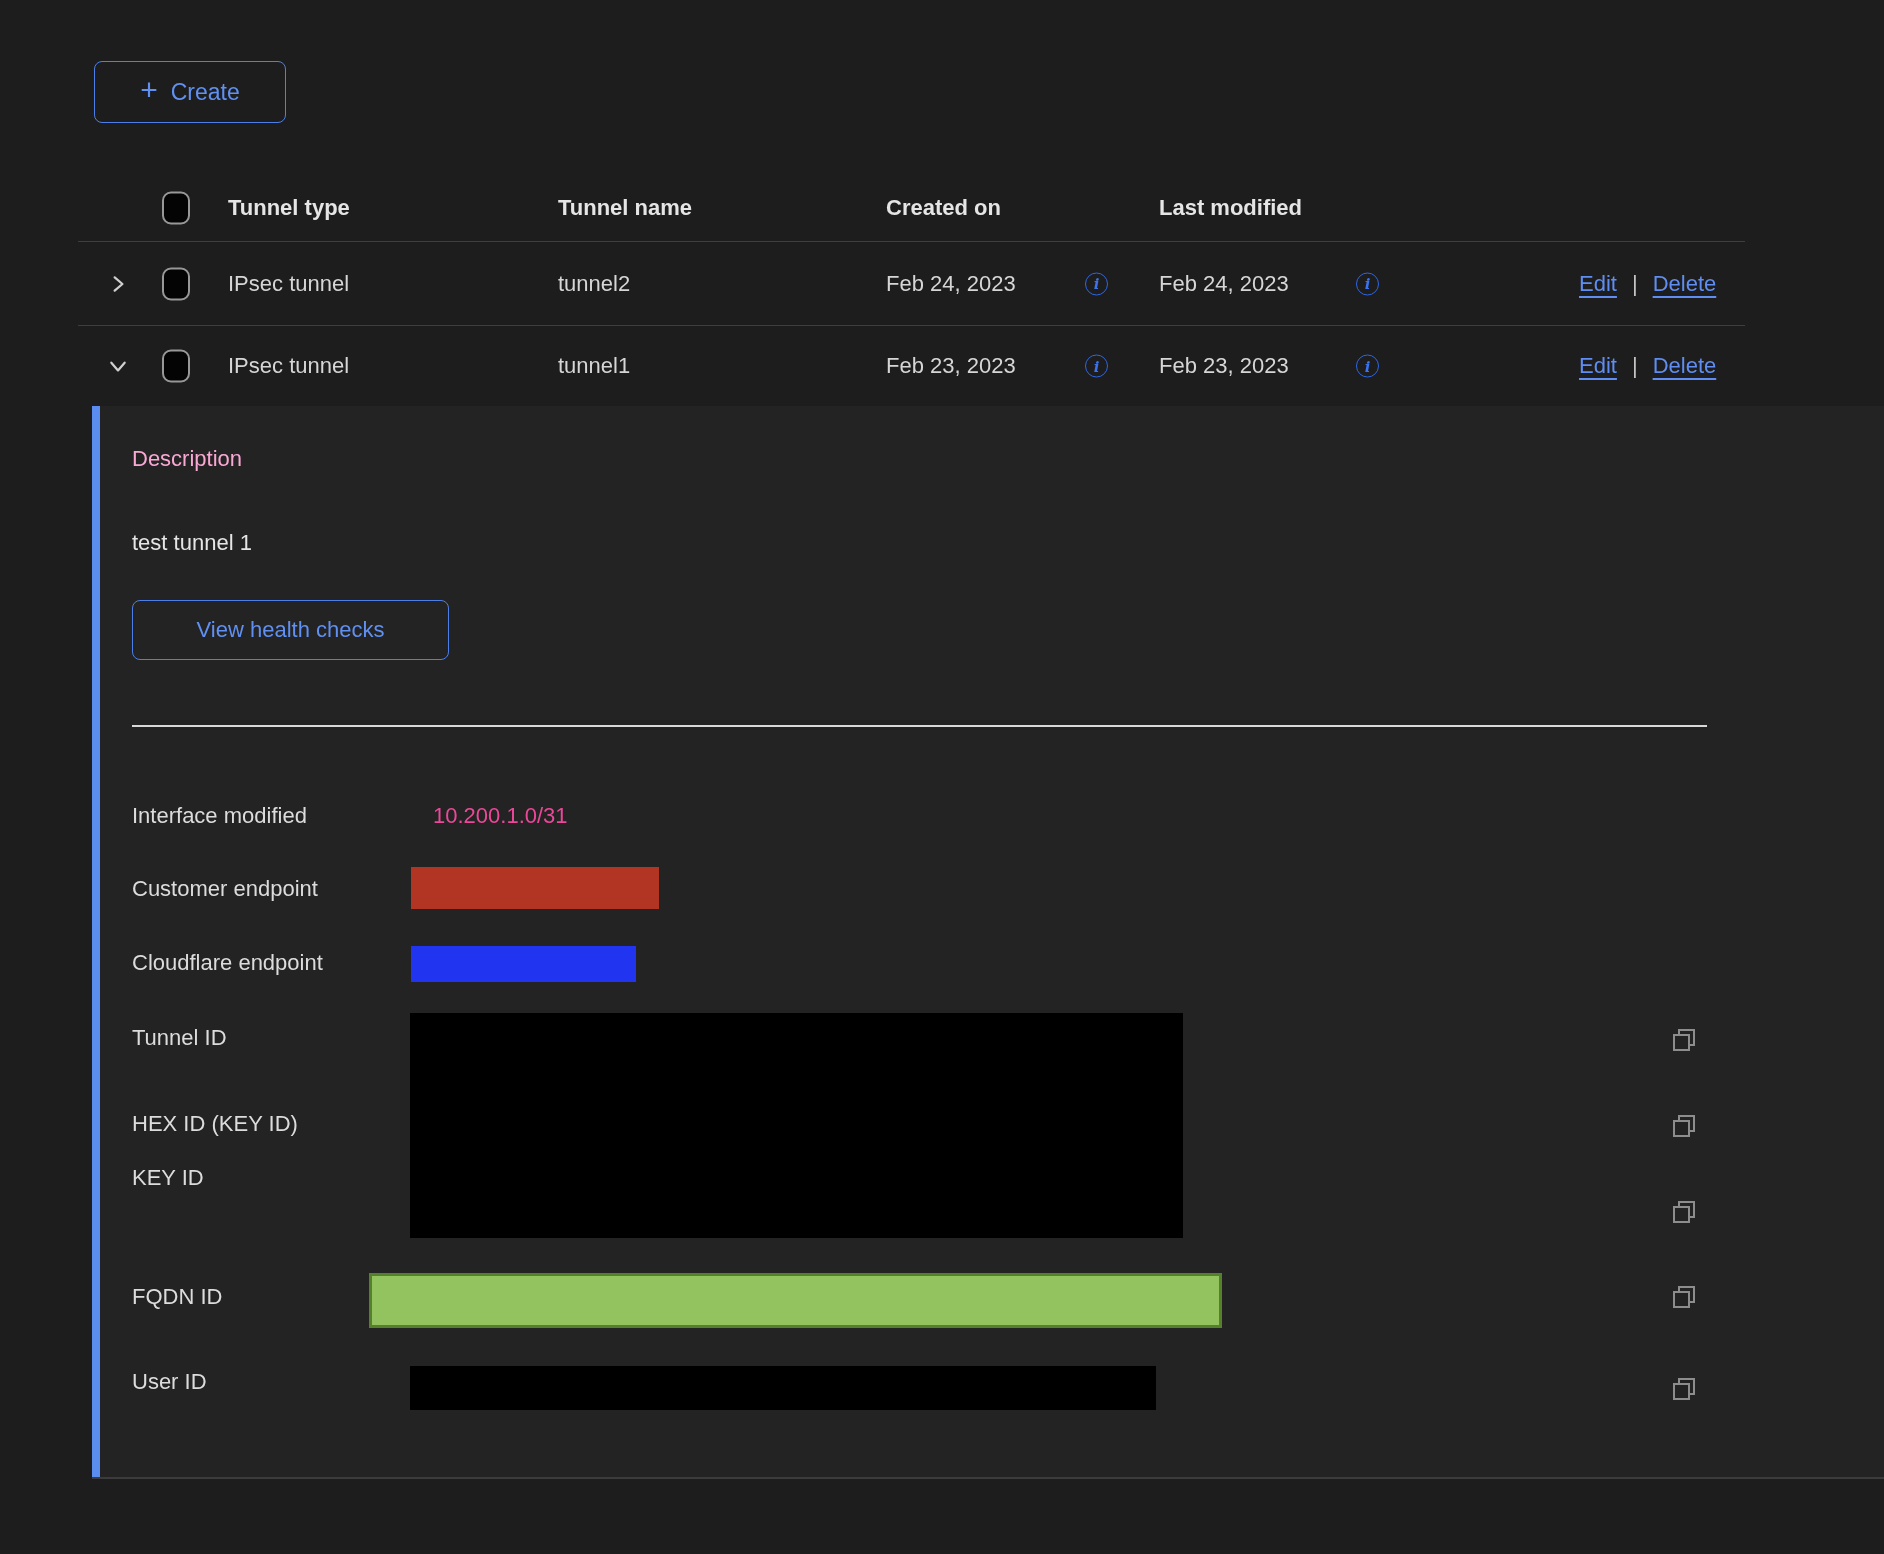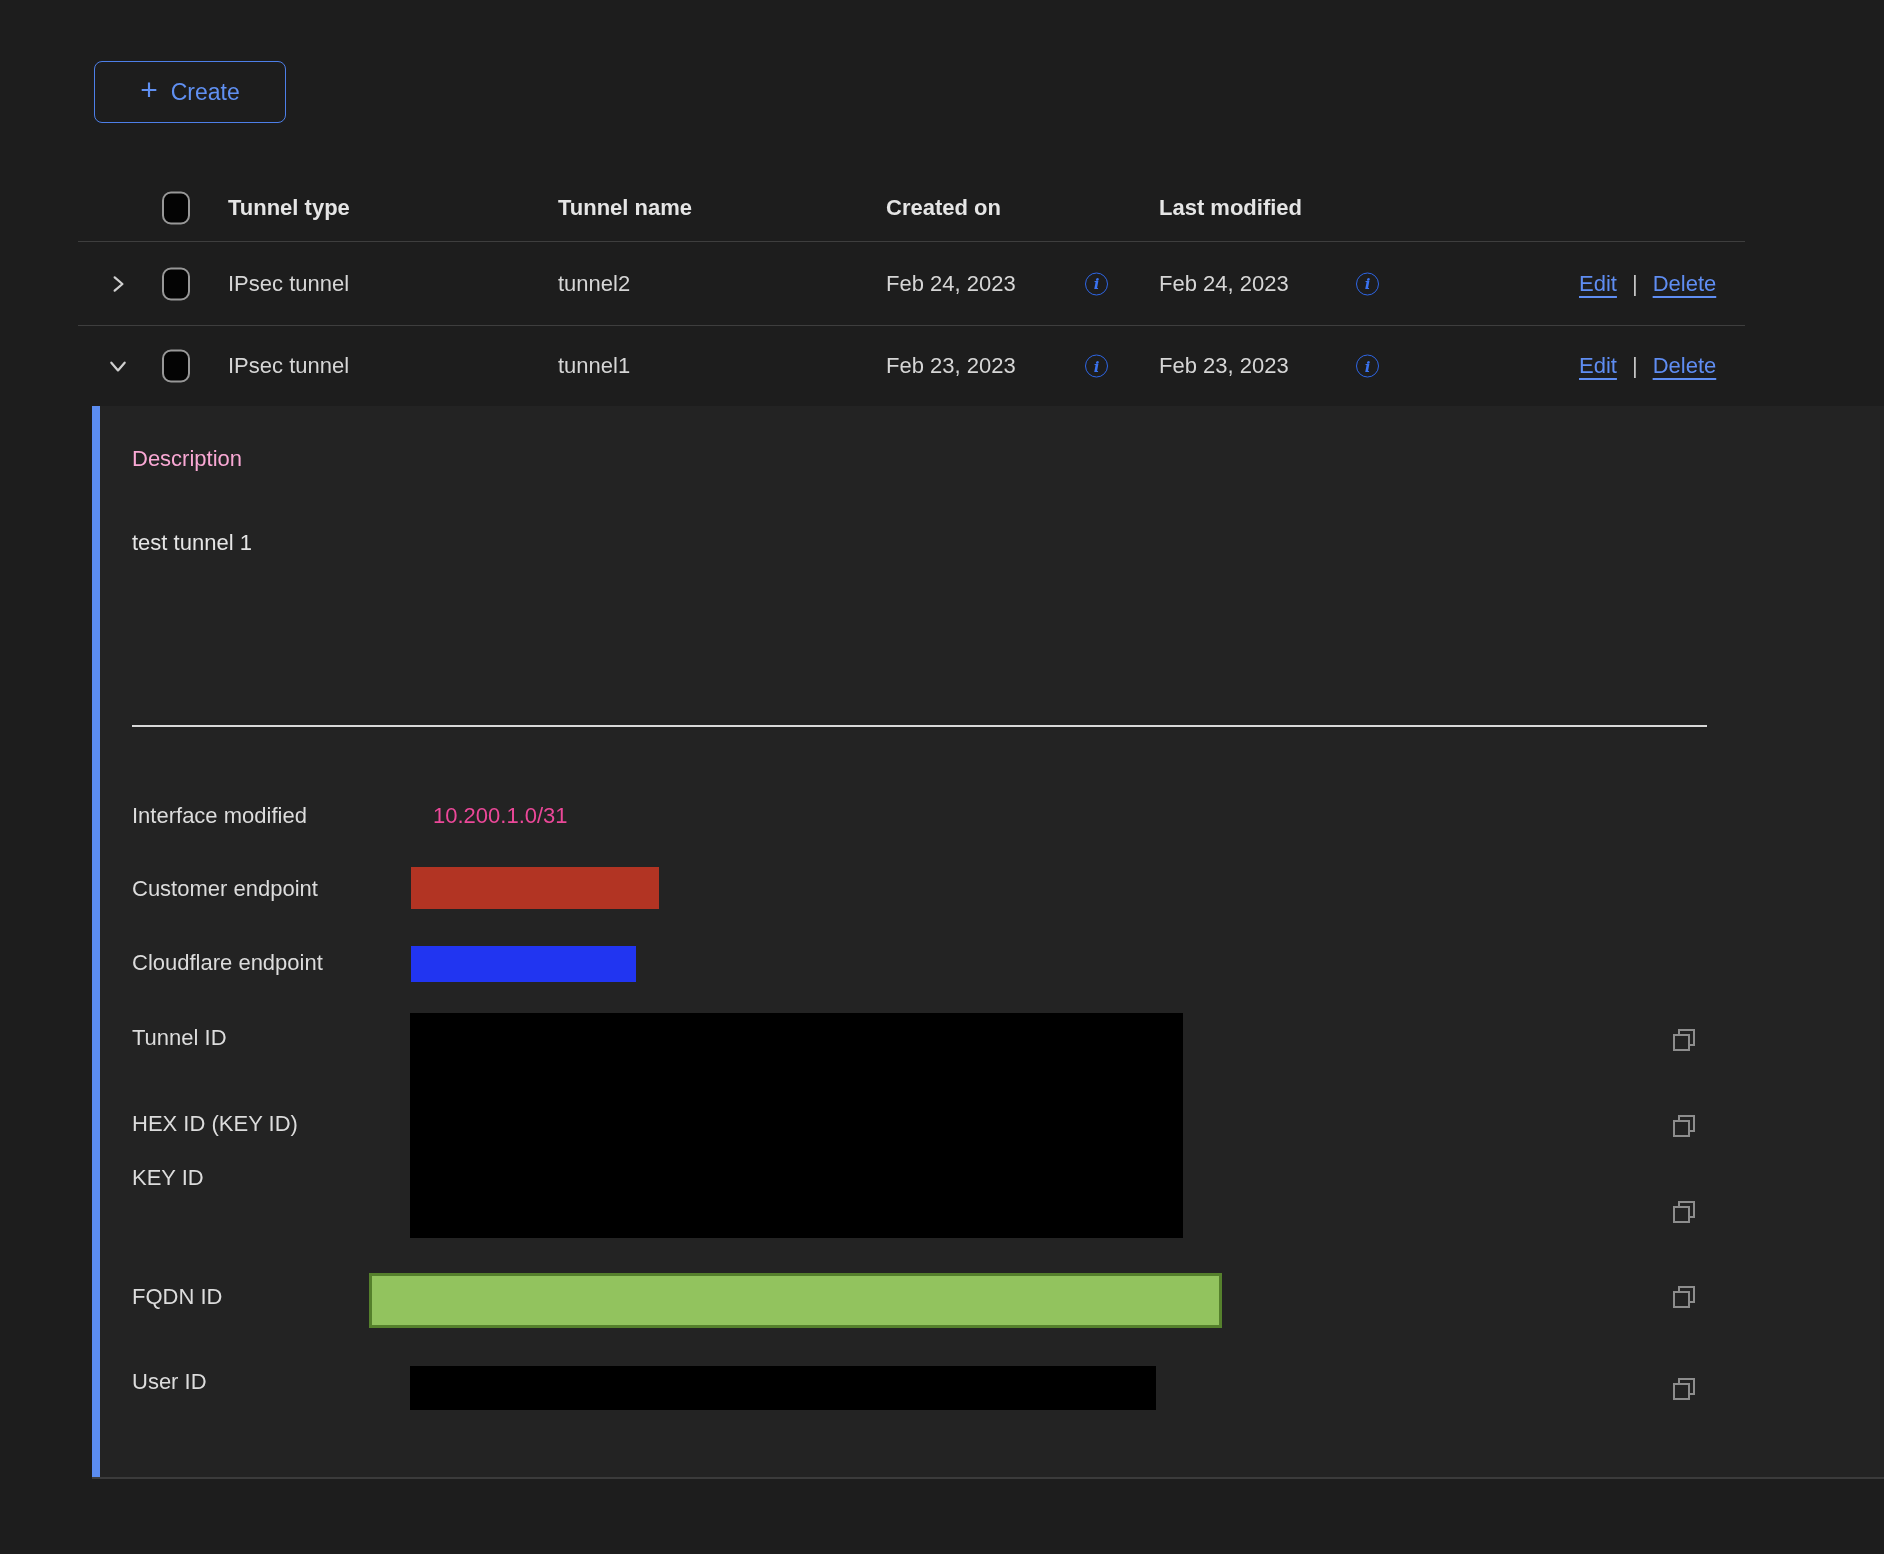--- a/index.html
+++ b/index.html
@@ -149,20 +149,21 @@
     <a>Delete</a>
   </span>
 </div>
 
 <div class="panel">
   <div class="panel-bar"></div>
 
   <div class="desc-label">Description</div>
   <div class="desc-value">test tunnel 1</div>
 
+  <button class="health-btn">View health checks</button>
 
   <div class="panel-divider"></div>
 
   <span class="f-label" style="top:410px">Interface modified</span>
   <span class="f-value" style="left:341px; top:410px">10.200.1.0/31</span>
 
   <span class="f-label" style="top:483px">Customer endpoint</span>
   <div class="redaction red-red" style="background: rgb(178, 52, 35);"></div>
 
   <span class="f-label" style="top:557px">Cloudflare endpoint</span>

